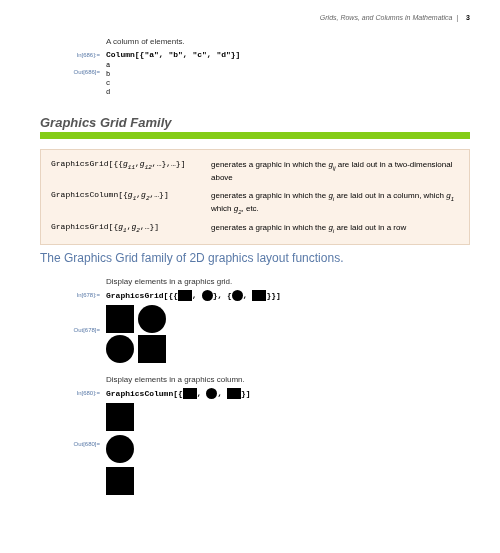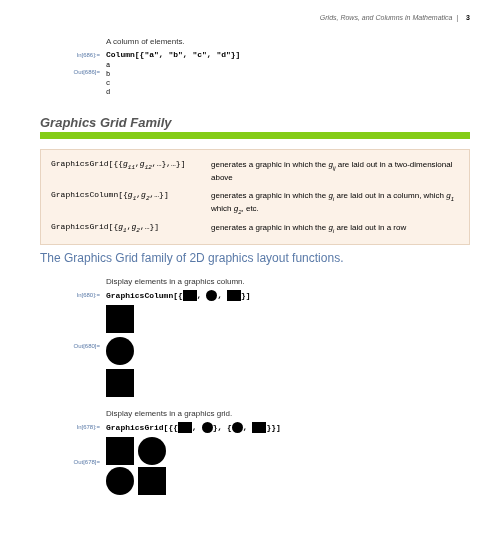--- a/index.html
+++ b/index.html
@@ -206,43 +206,20 @@
         <span>generates a graphic in which the </span><span class="subvar">g</span><span class="sub">i</span><span> are laid out in a row</span>
       </div>
     </div>
   </div>
 
   <div class="caption">The Graphics Grid family of 2D graphics layout functions.</div>
 
   <div class="io-block">
     <div class="io-row">
       <div class="io-label"></div>
-      <div class="io-content comment">Display elements in a graphics column.</div>
-    </div>
-    <div class="io-row">
-      <div class="io-label">In[680]:=</div>
-      <div class="io-content code-in">
-        <span>GraphicsColumn</span>[{<span class="inline-square"></span>, <span class="inline-circle"></span>, <span class="inline-square"></span>}]
-      </div>
-    </div>
-    <div class="io-row">
-      <div class="io-label" style="padding-top:40px">Out[680]=</div>
-      <div class="io-content">
-        <div class="gfx-col">
-          <div class="square"></div>
-          <div class="circle"></div>
-          <div class="square"></div>
-        </div>
-      </div>
-    </div>
-  </div>
-
-  <div class="io-block">
-    <div class="io-row">
-      <div class="io-label"></div>
       <div class="io-content comment">Display elements in a graphics grid.</div>
     </div>
     <div class="io-row">
       <div class="io-label">In[678]:=</div>
       <div class="io-content code-in">
         <span>GraphicsGrid</span>[{{<span class="inline-square"></span>, <span class="inline-circle"></span>}, {<span class="inline-circle"></span>, <span class="inline-square"></span>}}]
       </div>
     </div>
     <div class="io-row">
       <div class="io-label" style="padding-top:24px">Out[678]=</div>
@@ -252,13 +229,36 @@
           <div class="circle"></div>
         </div>
         <div class="gfx-row">
           <div class="circle"></div>
           <div class="square"></div>
         </div>
       </div>
     </div>
   </div>
 
+  <div class="io-block">
+    <div class="io-row">
+      <div class="io-label"></div>
+      <div class="io-content comment">Display elements in a graphics column.</div>
+    </div>
+    <div class="io-row">
+      <div class="io-label">In[680]:=</div>
+      <div class="io-content code-in">
+        <span>GraphicsColumn</span>[{<span class="inline-square"></span>, <span class="inline-circle"></span>, <span class="inline-square"></span>}]
+      </div>
+    </div>
+    <div class="io-row">
+      <div class="io-label" style="padding-top:40px">Out[680]=</div>
+      <div class="io-content">
+        <div class="gfx-col">
+          <div class="square"></div>
+          <div class="circle"></div>
+          <div class="square"></div>
+        </div>
+      </div>
+    </div>
+  </div>
+
 </div>
 
 </body></html>

